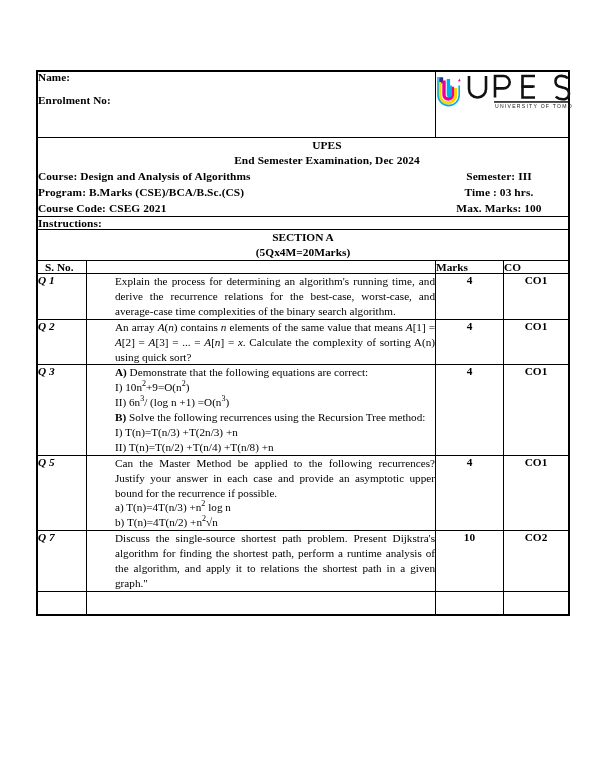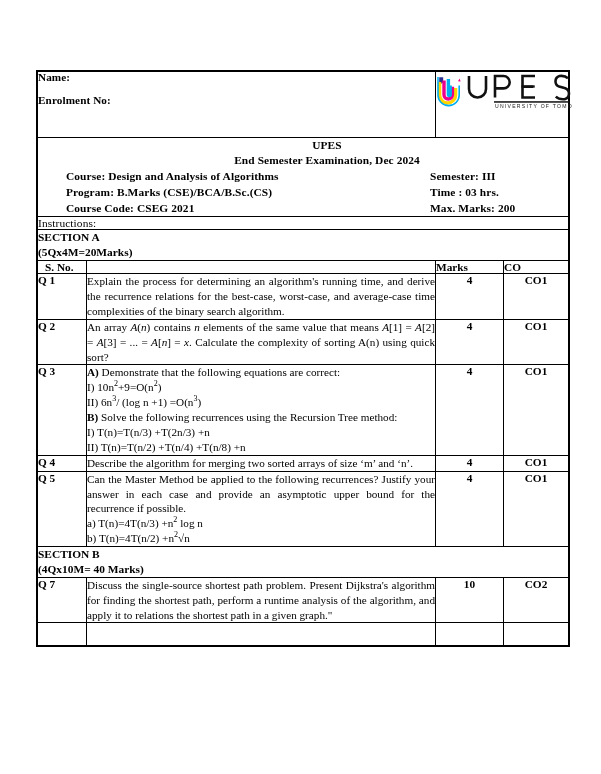--- a/index.html
+++ b/index.html
@@ -75,44 +75,43 @@
   .head-center {
     text-align: center;
     font-weight: bold;
     font-size: 11.4px;
     line-height: 1.28;
     letter-spacing: .1px;
     margin-left: 48px;
   }
   .head-rows {
     margin-top: 2px;
-    padding-left: 28px;
   }
   .head-row {
     display: flex;
     justify-content: space-between;
     font-weight: bold;
     font-size: 11.4px;
     line-height: 1.38;
     letter-spacing: .1px;
   }
   .head-row .right {
     min-width: 138px;
-    text-align: left;
+    text-align: center;
   }
   .instr-cell {
     padding: 8px 12px 9px 12px;
-    font-weight: normal;
+    font-weight: bold;
     font-size: 11.4px;
     letter-spacing: .1px;
   }
 
   
   .section-cell {
-    text-align: left;
+    text-align: center;
     font-weight: bold;
     font-size: 11.4px;
     line-height: 1.3;
     padding: 5px 0 6px 0;
   }
 
   
   .colhead {
     text-align: left;
     font-weight: bold;
@@ -122,30 +121,31 @@
   }
   .colhead.sno {
     text-align: left;
     padding-left: 7px;
   }
   td.qno {
     font-weight: bold;
     font-size: 11.3px;
     padding: 5px 0 5px 7px;
     white-space: nowrap;
+    font-style: italic;
   }
   td.qtext {
     font-size: 11.2px;
     line-height: 1.33;
     padding: 5px 7px 6px 8px;
     text-align: justify;
     text-justify: inter-word;
     hyphens: none;
   }
-  td.qtext .lines > div { white-space: normal; }
+  td.qtext .lines > div { white-space: normal; margin-left: 28px; }
   td.marks, td.co {
     text-align: center;
     font-weight: bold;
     font-size: 11.3px;
     vertical-align: middle;
   }
   sup { font-size: 0.72em; line-height: 0; vertical-align: super; }
 </style>
 </head>
 <body>
@@ -201,21 +201,21 @@
             <div class="head-row">
               <span>Course: Design and Analysis of Algorithms</span>
               <span class="right">Semester: III</span>
             </div>
             <div class="head-row">
               <span>Program:  B.Marks (CSE)/BCA/B.Sc.(CS)</span>
               <span class="right">Time     : 03 hrs.</span>
             </div>
             <div class="head-row">
               <span>Course Code: CSEG 2021</span>
-              <span class="right">Max. Marks: 200</span>
+              <span class="right">Max. Marks: 100</span>
             </div>
           </div>
         </td>
       </tr>
 
       <tr>
         <td class="instr-cell" colspan="4">Instructions:</td>
       </tr>
 
       </tbody>
@@ -261,46 +261,30 @@
                 <div>II) 6n<sup>3</sup>/ (log n +1) =O(n<sup>3</sup>)</div>
                 <div><b>B)</b> Solve the following recurrences using the Recursion Tree method:</div>
                 <div>I) T(n)=T(n/3) +T(2n/3) +n</div>
                 <div>II) T(n)=T(n/2) +T(n/4) +T(n/8) +n</div>
               </div>
             </td>
             <td class="marks">4</td>
             <td class="co">CO1</td>
           </tr>
           <tr>
-            <td class="qno">Q 4</td>
-            <td class="qtext">
-              <div class="lines">
-                <div>Describe the algorithm for merging two sorted arrays of size ‘m’ and ‘n’.</div>
-              </div>
-            </td>
-            <td class="marks">4</td>
-            <td class="co">CO1</td>
-          </tr>
-          <tr>
             <td class="qno">Q 5</td>
             <td class="qtext">
               <div class="lines">
                 <div>Can the Master Method be applied to the following recurrences? Justify your answer in each case and provide an asymptotic upper bound for the recurrence if possible.</div>
                 <div>a) T(n)=4T(n/3) +n<sup>2</sup> log n</div>
                 <div>b) T(n)=4T(n/2) +n<sup>2</sup>√n</div>
               </div>
             </td>
             <td class="marks">4</td>
             <td class="co">CO1</td>
-          </tr>
-          <tr>
-            <td class="section-cell" colspan="4">
-              <div>SECTION B</div>
-              <div>(4Qx10M= 40 Marks)</div>
-            </td>
           </tr>
           <tr>
             <td class="qno">Q 7</td>
             <td class="qtext">
               <div class="lines">
                 <div>Discuss the single-source shortest path problem. Present Dijkstra's algorithm for finding the shortest path, perform a runtime analysis of the algorithm, and apply it to relations the shortest path in a given graph."</div>
               </div>
             </td>
             <td class="marks">10</td>
             <td class="co">CO2</td>

